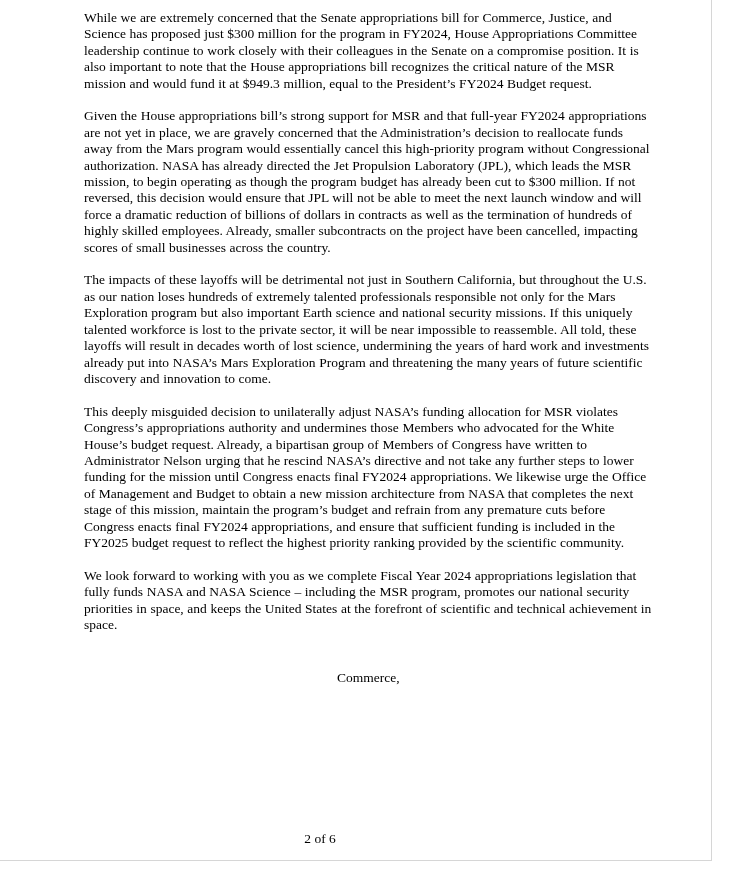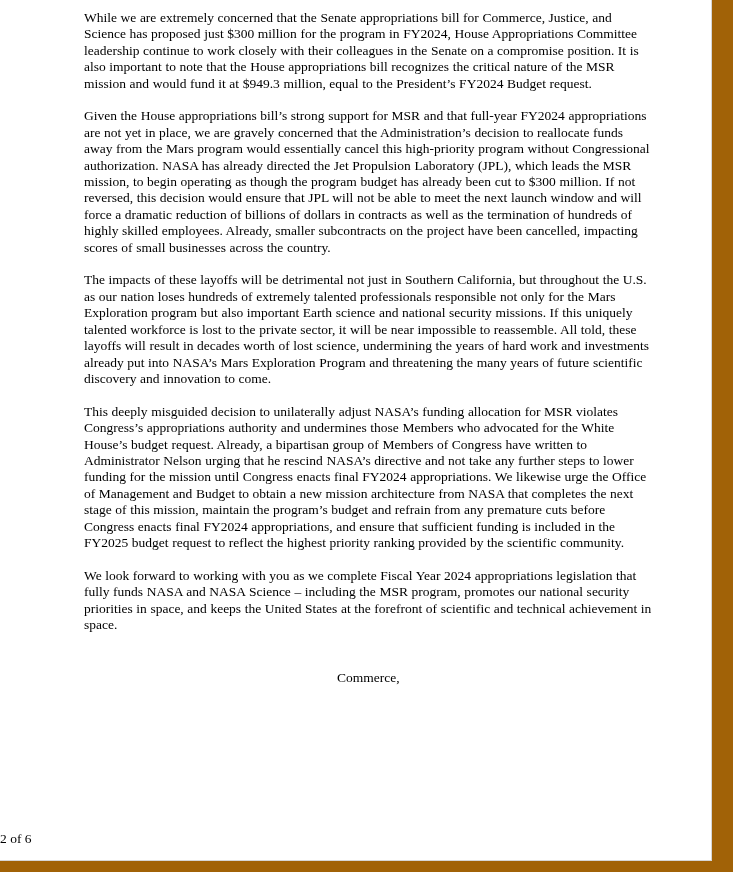--- a/index.html
+++ b/index.html
@@ -4,21 +4,21 @@
 <style>
   * { margin: 0; padding: 0; box-sizing: border-box; }
   html, body {
     background: #e9e9e9;
     font-family: "Liberation Serif", "DejaVu Serif", serif;
   }
   .canvas {
     position: relative;
     width: 733px;
     height: 872px;
-    background: #a16207;
+    background: #ffffff;
     overflow: hidden;
   }
   .doc-page {
     position: absolute;
     top: 0;
     left: 0;
     width: 712px;
     height: 861px;
     background: #ffffff;
     border-right: 1px solid #d6d6d6;
@@ -37,20 +37,21 @@
     font-size: 13.5px;
     line-height: 16.4px;
     margin-top: 37px;
     margin-left: 253px;
   }
   .page-number {
     position: absolute;
     left: 0;
     width: 640px;
     bottom: 13px;
+    text-align: center;
     font-size: 13.5px;
     color: #000000;
   }
 </style>
 </head>
 <body>
 
 <div class="canvas">
   <div class="doc-page">
     <p class="para">While we are extremely concerned that the Senate appropriations bill for Commerce, Justice, and Science has proposed just $300 million for the program in FY2024, House Appropriations Committee leadership continue to work closely with their colleagues in the Senate on a compromise position. It is also important to note that the House appropriations bill recognizes the critical nature of the MSR mission and would fund it at $949.3 million, equal to the President’s FY2024 Budget request.</p>

